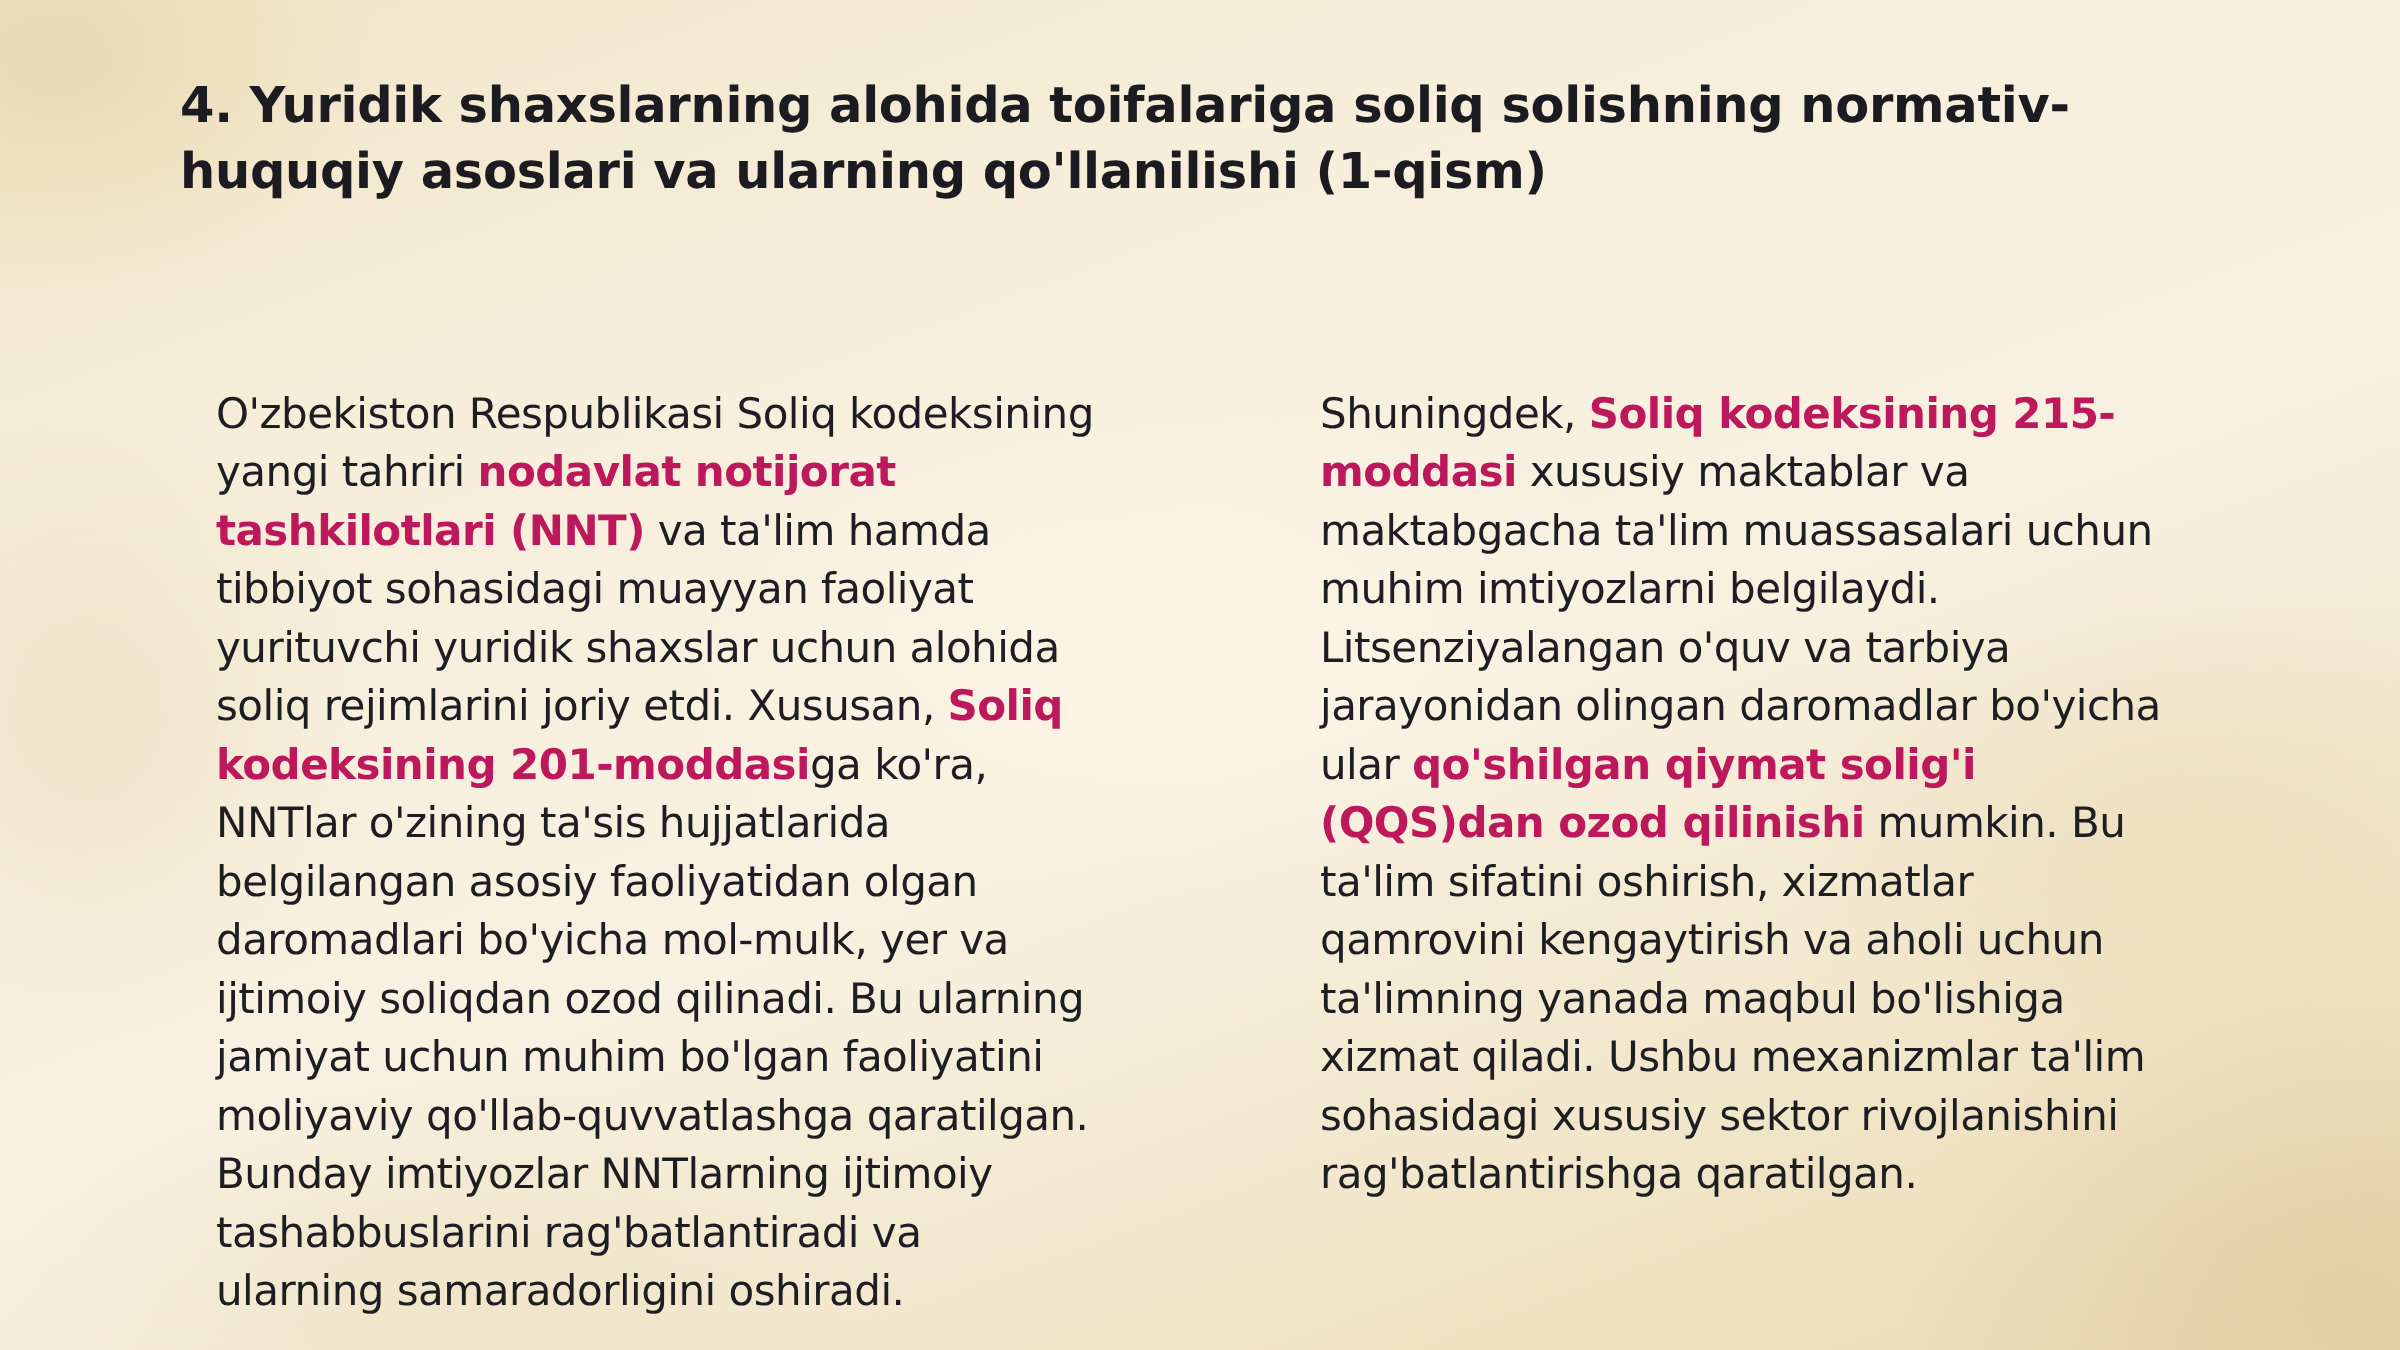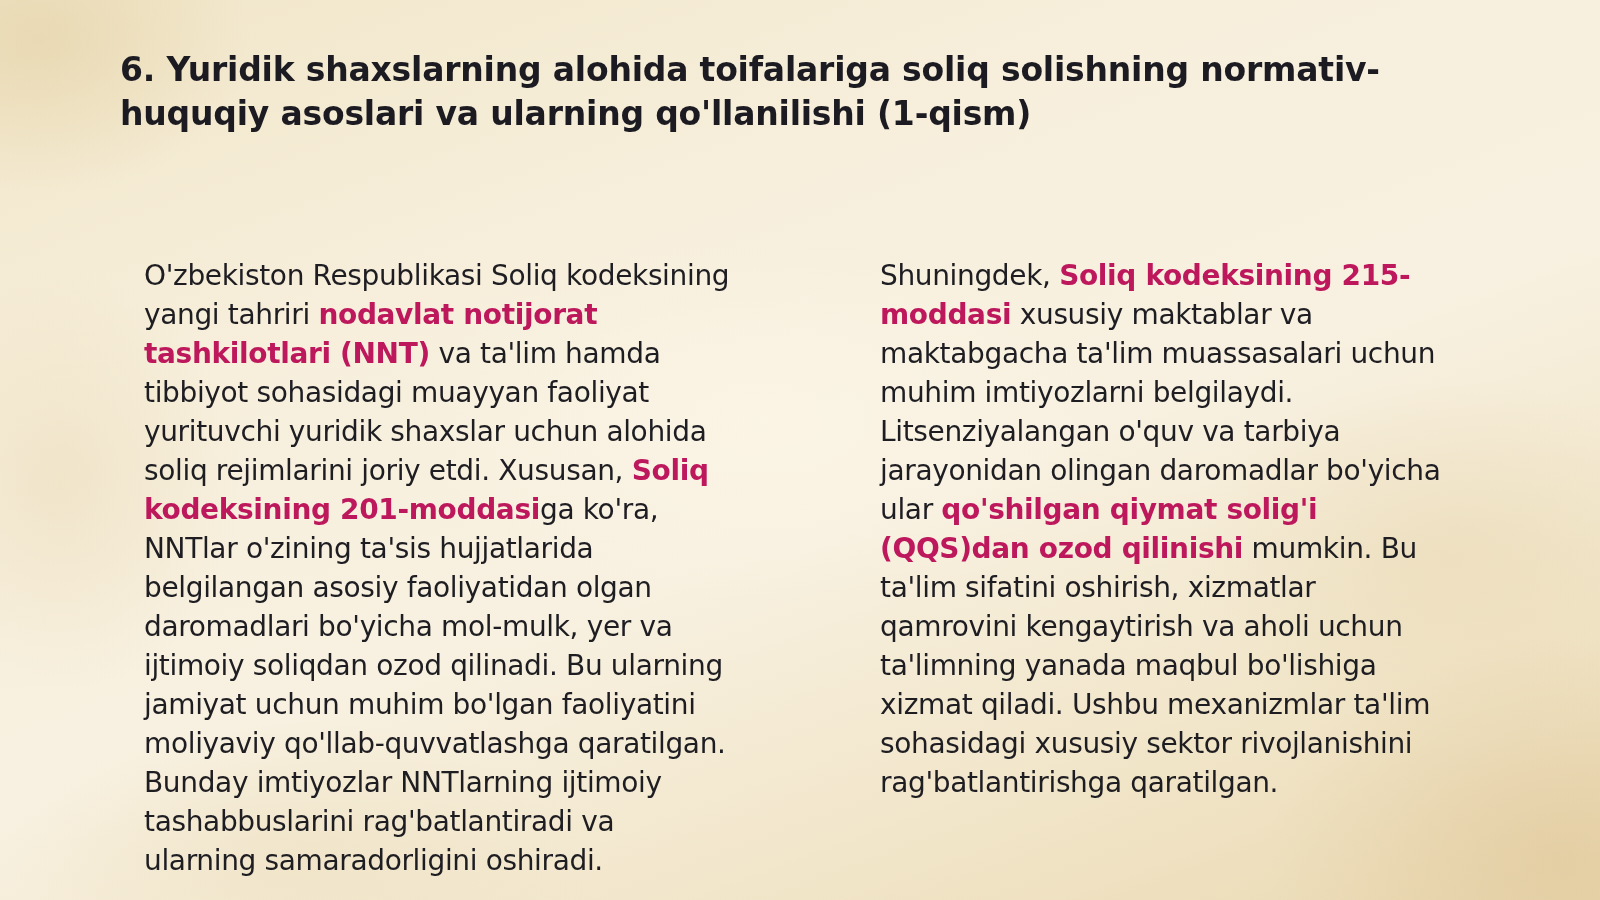--- a/index.html
+++ b/index.html
@@ -59,21 +59,21 @@
     }
     .col b {
       font-weight: bold;
       color: #be185d;
     }
   </style>
 </head>
 <body>
 
 <div class="slide">
-  <h1 class="title">6. Yuridik shaxslarning alohida toifalariga soliq solishning normativ-huquqiy asoslari va ularning qo'llanilishi (1-qism)</h1>
+  <h1 class="title">4. Yuridik shaxslarning alohida toifalariga soliq solishning normativ-huquqiy asoslari va ularning qo'llanilishi (1-qism)</h1>
 
   <p class="col col-left">
     <span>O'zbekiston Respublikasi Soliq kodeksining yangi tahriri </span><b>nodavlat notijorat tashkilotlari (NNT)</b><span> va ta'lim hamda tibbiyot sohasidagi muayyan faoliyat yurituvchi yuridik shaxslar uchun alohida soliq rejimlarini joriy etdi. Xususan, </span><b>Soliq kodeksining 201-moddasi</b><span>ga ko'ra, NNTlar o'zining ta'sis hujjatlarida belgilangan asosiy faoliyatidan olgan daromadlari bo'yicha mol-mulk, yer va ijtimoiy soliqdan ozod qilinadi. Bu ularning jamiyat uchun muhim bo'lgan faoliyatini moliyaviy qo'llab-quvvatlashga qaratilgan. Bunday imtiyozlar NNTlarning ijtimoiy tashabbuslarini rag'batlantiradi va ularning samaradorligini oshiradi.</span>
   </p>
 
   <p class="col col-right">
     <span>Shuningdek, </span><b>Soliq kodeksining 215-moddasi</b><span> xususiy maktablar va maktabgacha ta'lim muassasalari uchun muhim imtiyozlarni belgilaydi. Litsenziyalangan o'quv va tarbiya jarayonidan olingan daromadlar bo'yicha ular </span><b>qo'shilgan qiymat solig'i (QQS)dan ozod qilinishi</b><span> mumkin. Bu ta'lim sifatini oshirish, xizmatlar qamrovini kengaytirish va aholi uchun ta'limning yanada maqbul bo'lishiga xizmat qiladi. Ushbu mexanizmlar ta'lim sohasidagi xususiy sektor rivojlanishini rag'batlantirishga qaratilgan.</span>
   </p>
 </div>
 

